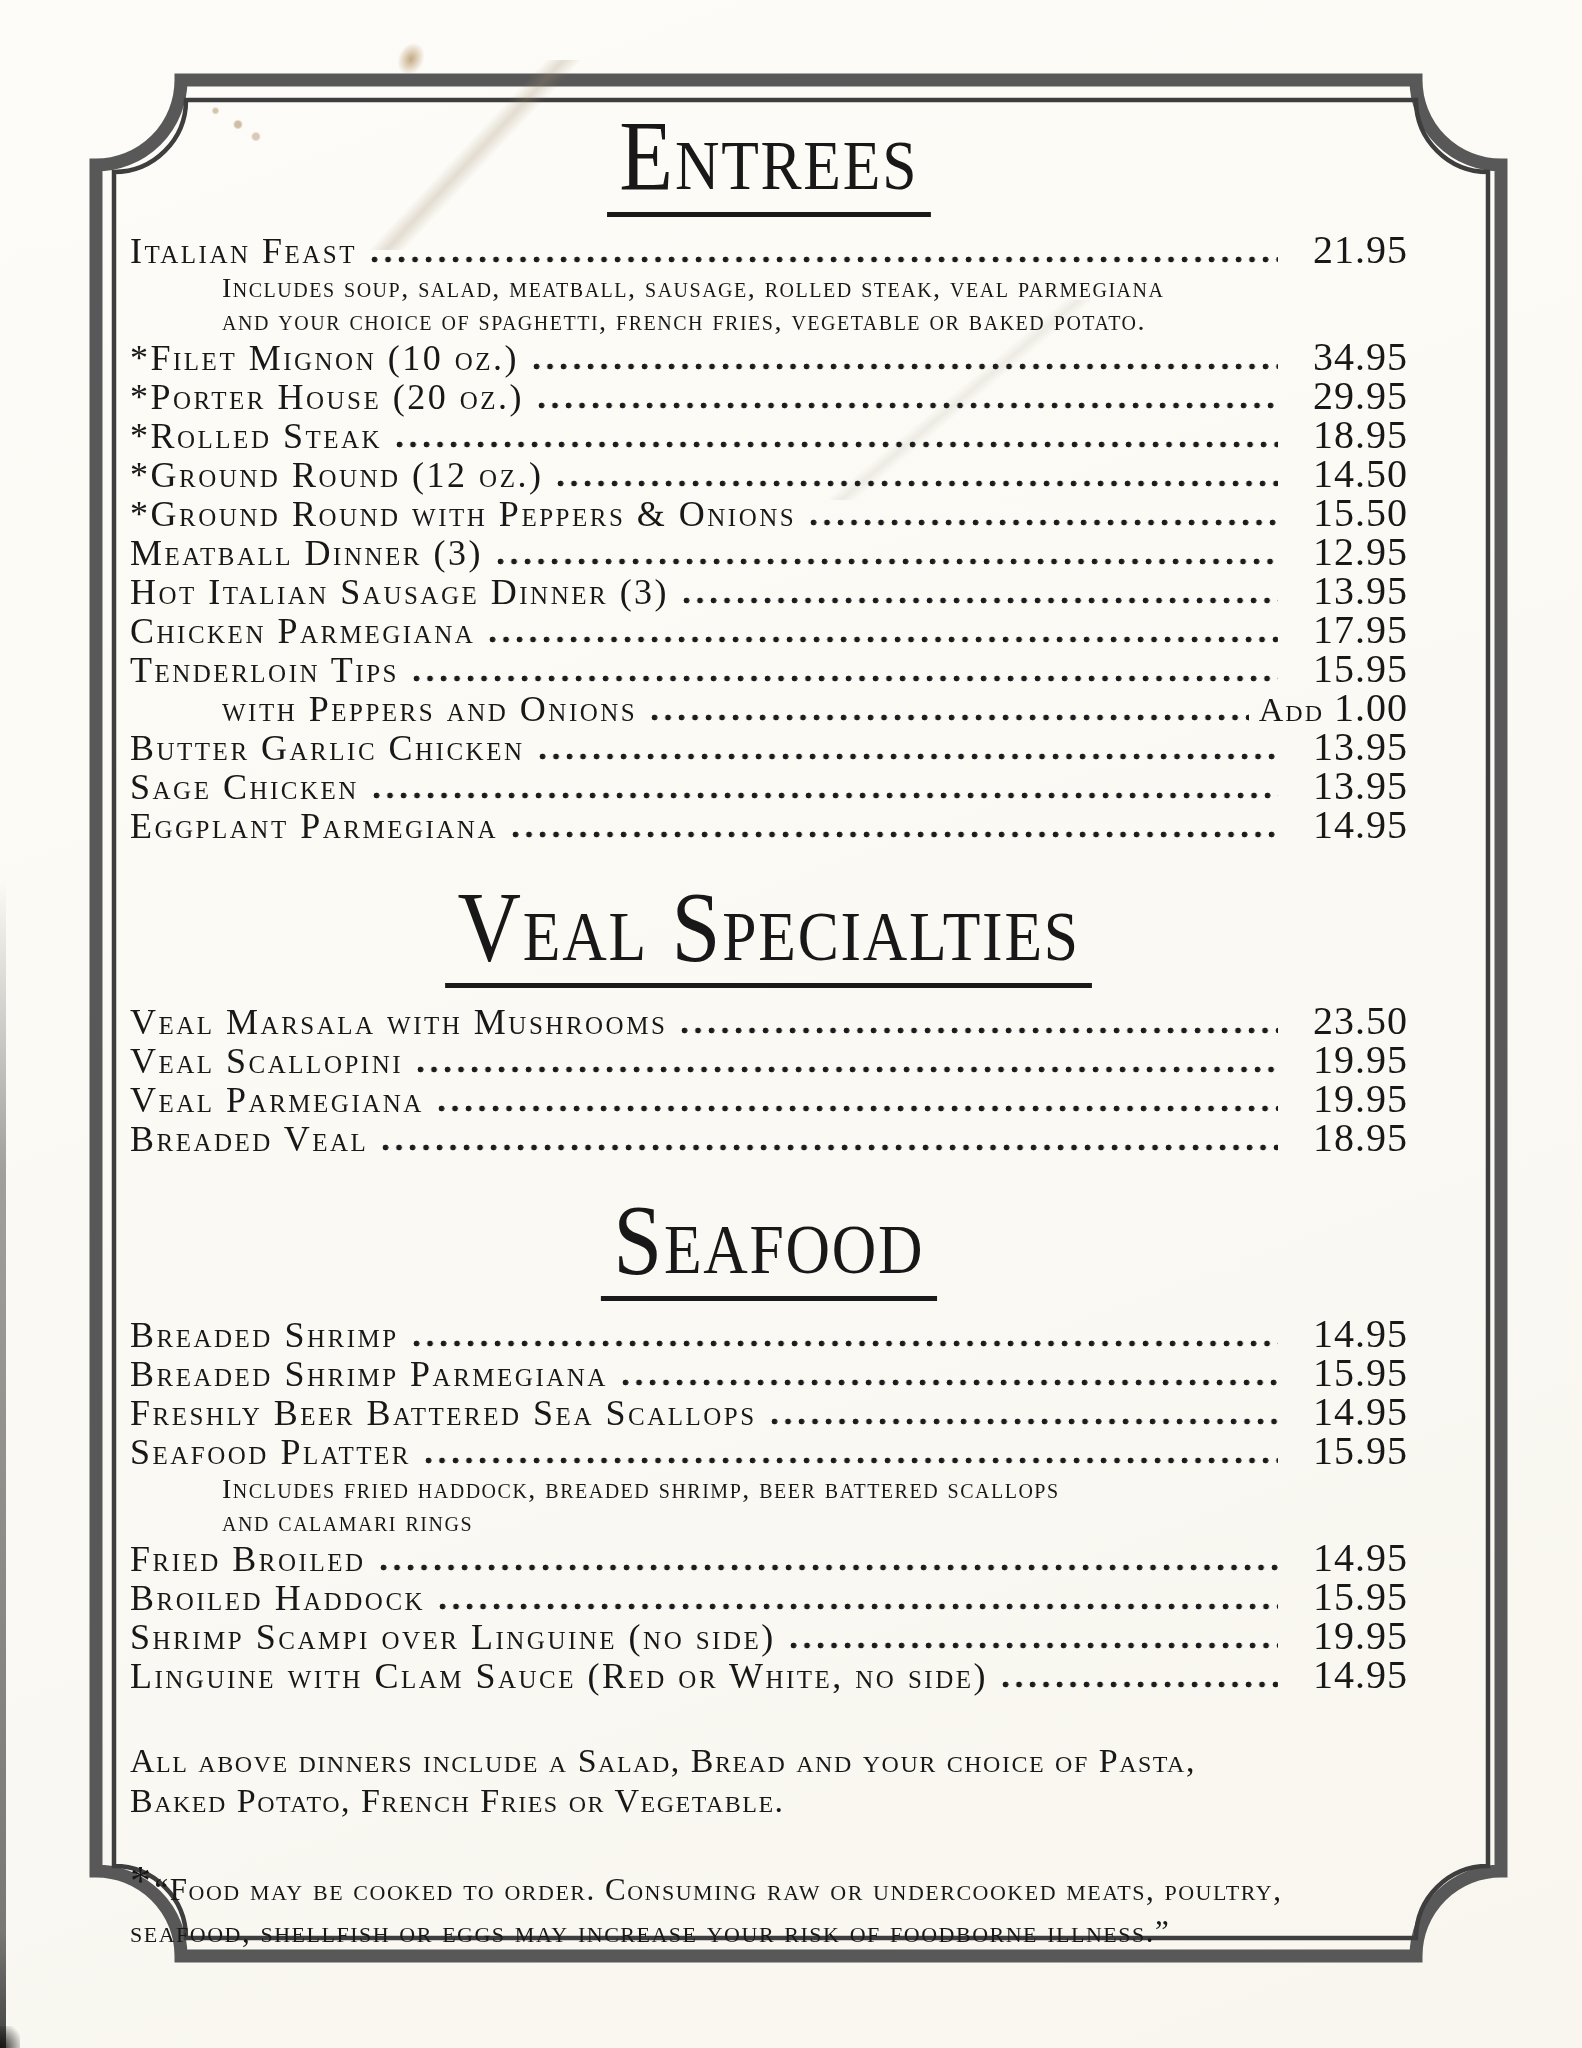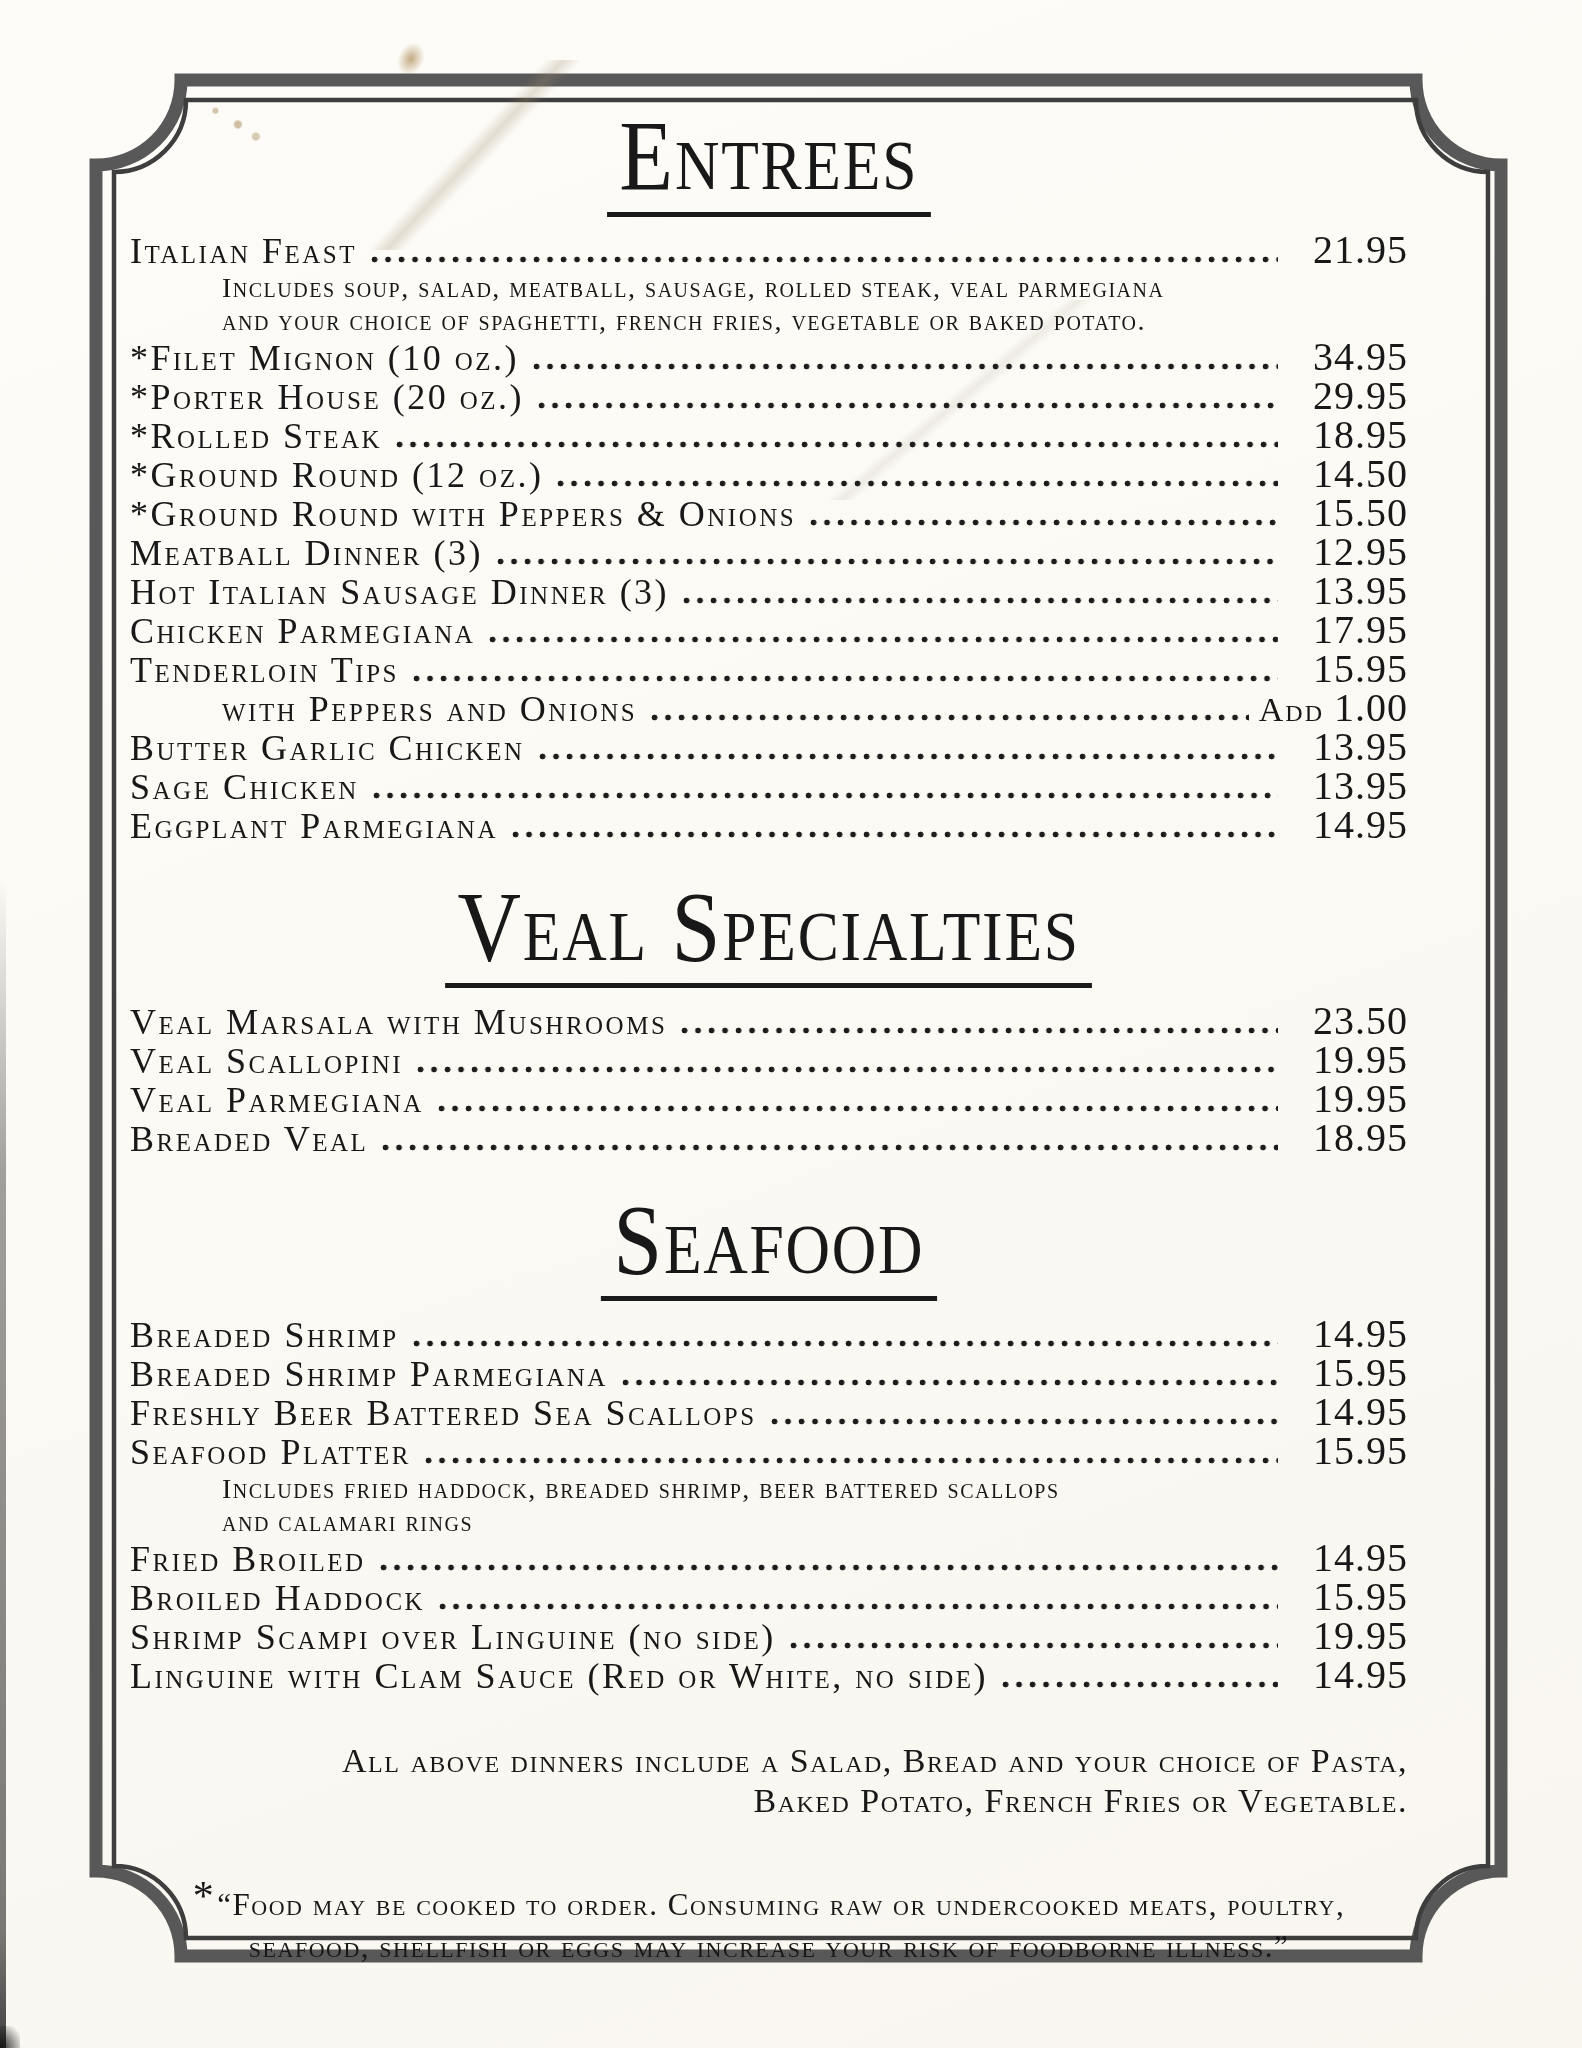--- a/index.html
+++ b/index.html
@@ -80,25 +80,25 @@
   .price { font-size: 40px; line-height: 37px; letter-spacing: 1px; }
   .pnote { font-variant: small-caps; font-size: 34px; letter-spacing: 2px; margin-right: 10px; }
   .pnote:empty { display: none; }
 
   .desc-line {
     font-size: 28px; line-height: 31px; letter-spacing: 1.5px;
     font-variant: small-caps; margin: 2px 0 2px 92px;
   }
 
   .footer-note {
-    text-align: right; margin-top: 46px;
+    text-align: left; margin-top: 46px;
     font-variant: small-caps; font-size: 34px; line-height: 40px; letter-spacing: 1.5px;
   }
   .disclaimer {
-    text-align: center; margin-top: 54px;
+    margin-top: 39px;
     font-variant: small-caps; font-size: 31px; line-height: 42px; letter-spacing: 1.5px;
   }
   .ast { font-variant: normal; font-size: 42px; vertical-align: 5px; margin-right: 2px; }
 </style>
 </head>
 <body>
 
 <div class="page">
 
   <svg class="frame" width="1582" height="2048" viewBox="0 0 1582 2048">

